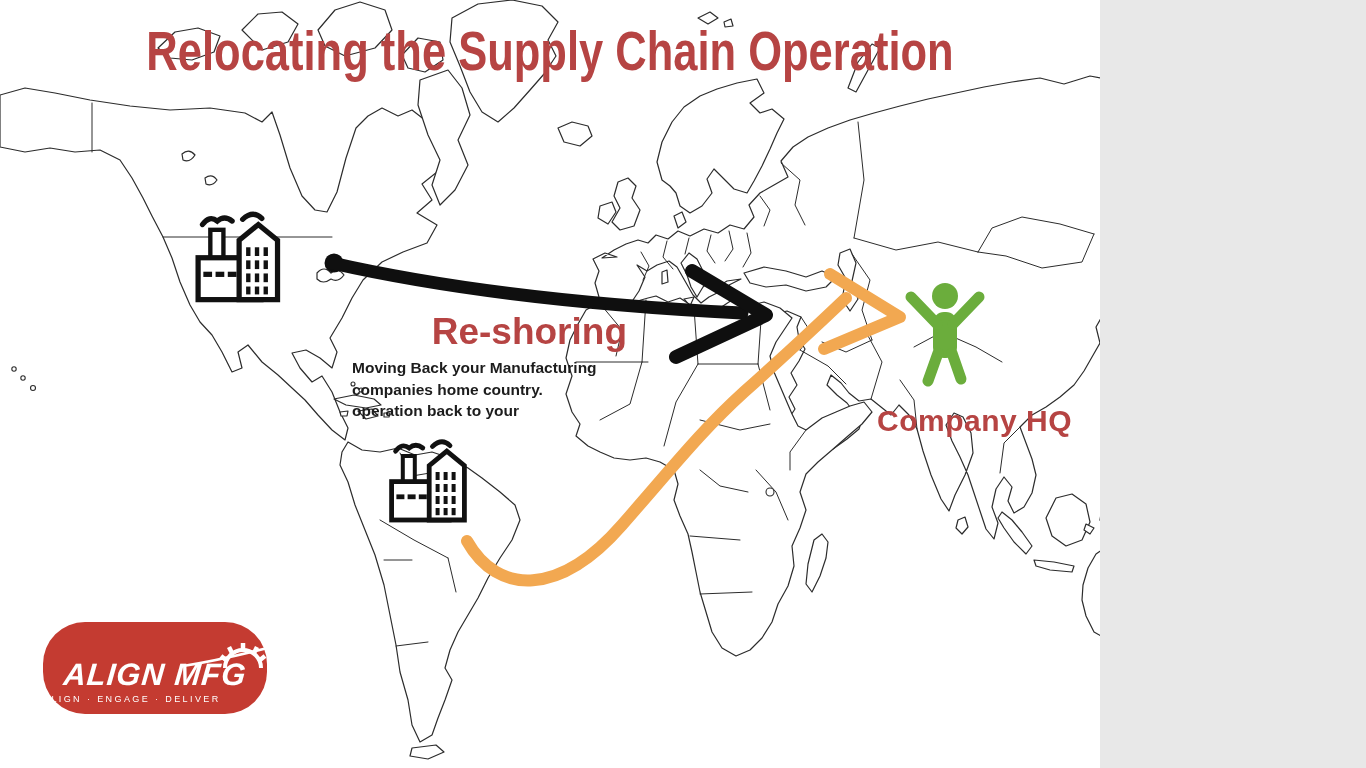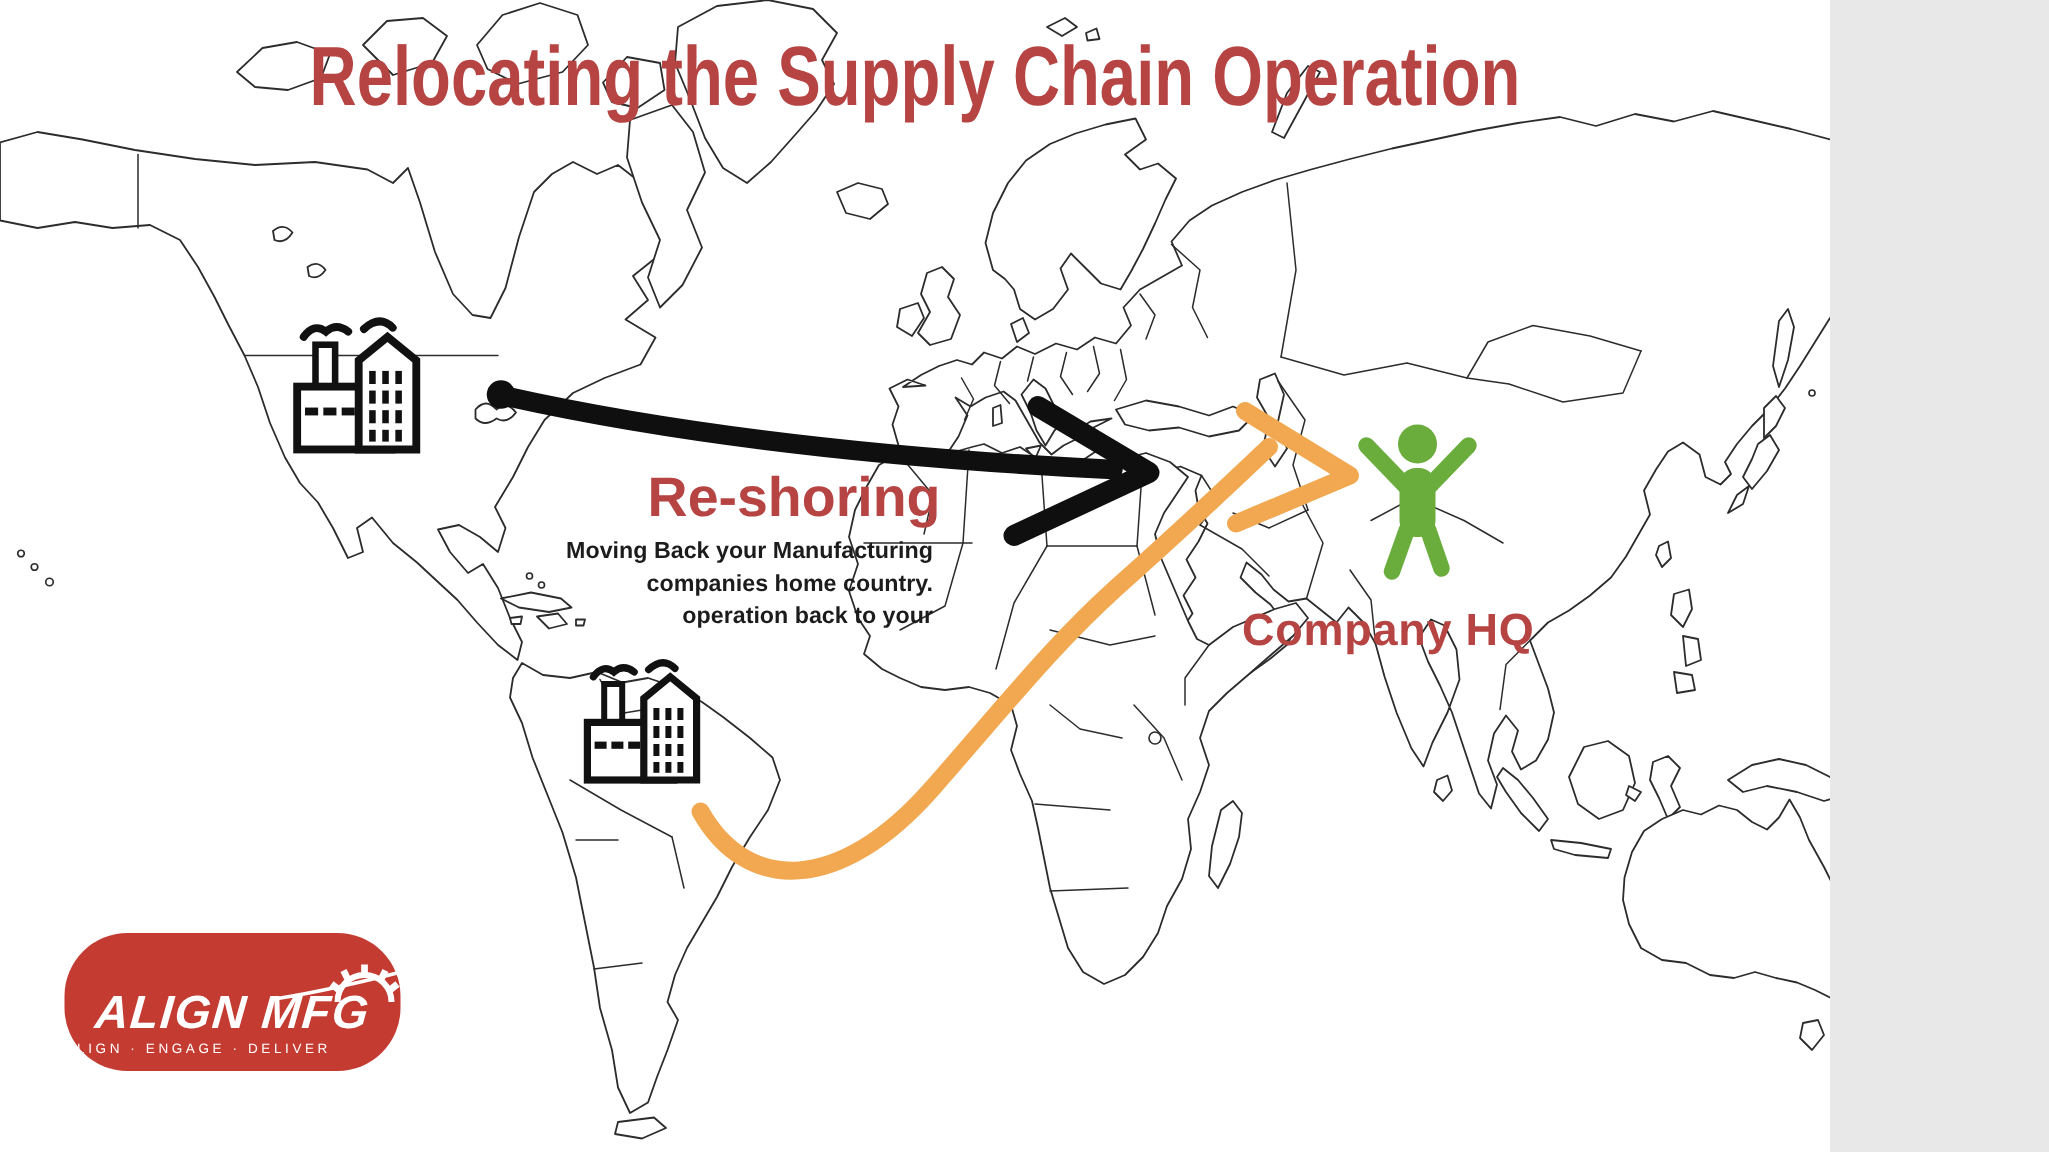--- a/index.html
+++ b/index.html
@@ -1,43 +1,43 @@
 <!DOCTYPE html>
 <html style="--accent-red: #b64443; --logo-red: #c43b31; --arrow-black: #0f0f0f; --arrow-orange: #f2a851; --person-green: #6bad3c; --map-line: #2c2c2c; --background: #ffffff;"><head>
 <meta charset="utf-8">
 <style>
   :root{
     --accent-red:#b64443; --logo-red:#c43b31; --arrow-black:#0f0f0f;
     --arrow-orange:#f2a851; --person-green:#6bad3c; --map-line:#2c2c2c; --background:#ffffff;
   }
   html,body{margin:0;padding:0;background:#e8e8e8;}
   .canvas{
-    position:relative;width:1220px;height:768px;background:var(--background);
+    position:relative;width:1100px;height:768px;background:var(--background);
     overflow:hidden;font-family:"Liberation Sans",sans-serif;
   }
   svg.layer{position:absolute;left:0;top:0;width:1366px;height:768px;}
   .map-shape{fill:#ffffff;stroke:var(--map-line);stroke-width:1.2;stroke-linejoin:round;stroke-linecap:round;}
   .map-border{fill:none;stroke:var(--map-line);stroke-width:1;stroke-linejoin:round;stroke-linecap:round;}
   .map-dot{fill:#ffffff;stroke:var(--map-line);stroke-width:1.1;}
 
   .title{
     position:absolute;left:0;right:0;top:22px;text-align:center;
     font-size:50px;font-weight:bold;color:var(--accent-red);
     transform:scaleX(0.87) scaleY(1.12);letter-spacing:0px;white-space:nowrap;
   }
   .reshoring-heading{
     position:absolute;left:347px;top:311px;width:280px;text-align:right;
     font-size:37px;font-weight:bold;color:var(--accent-red);
   }
   .reshoring-desc{
-    position:absolute;left:352px;top:357px;width:270px;text-align:right;
+    position:absolute;left:352px;top:357px;width:270px;text-align:left;
     font-size:15.5px;font-weight:bold;color:#1c1c1c;line-height:21.5px;
   }
   .company-hq{
-    position:absolute;left:828px;top:404px;width:244px;text-align:left;
+    position:absolute;left:828px;top:404px;width:244px;text-align:right;
     font-size:30px;font-weight:bold;color:var(--accent-red);letter-spacing:0.5px;
   }
   .logo{
     position:absolute;left:43px;top:622px;width:224px;height:92px;
     background:var(--logo-red);border-radius:42px;
   }
   .logo-name{
     position:absolute;left:0;right:0;top:35px;text-align:center;color:#fff;
     font-size:31px;font-weight:bold;font-style:italic;transform:skewX(-5deg);
     letter-spacing:1px;white-space:nowrap;

